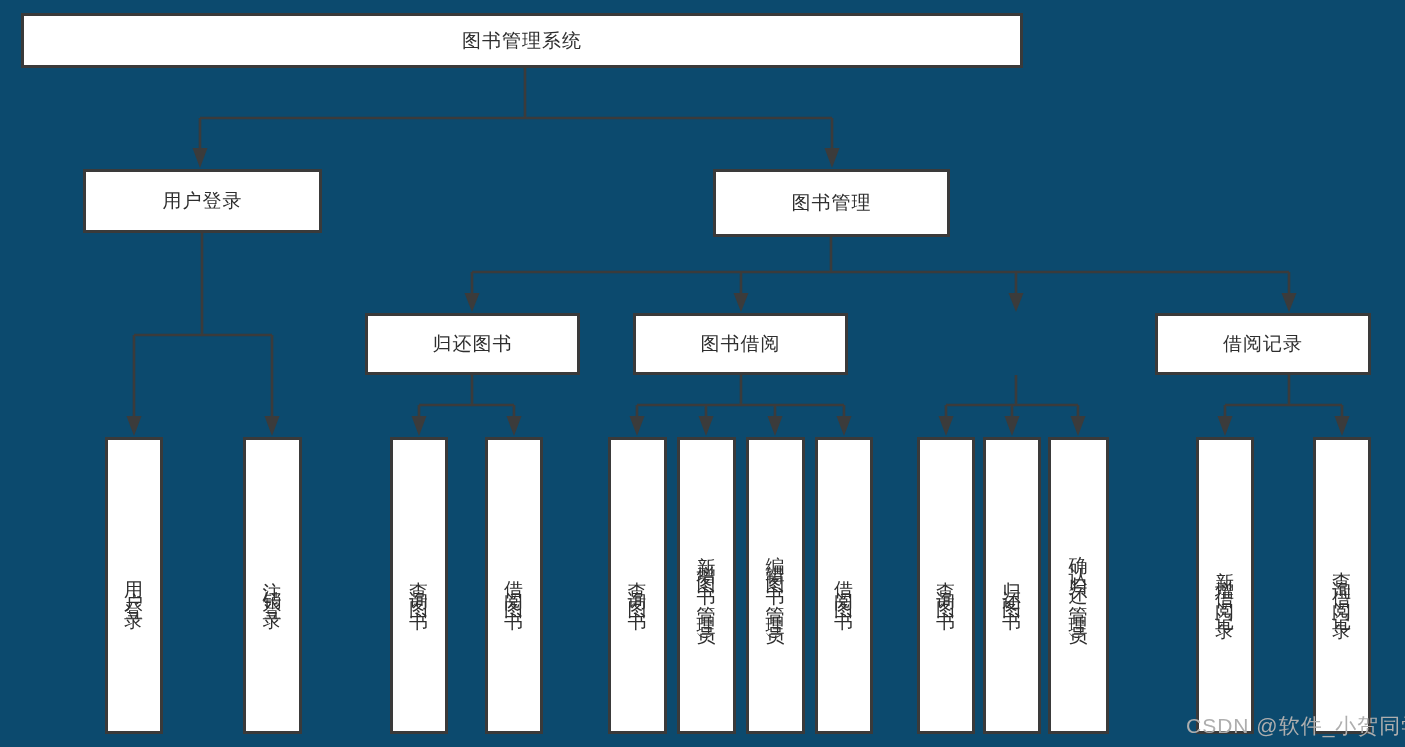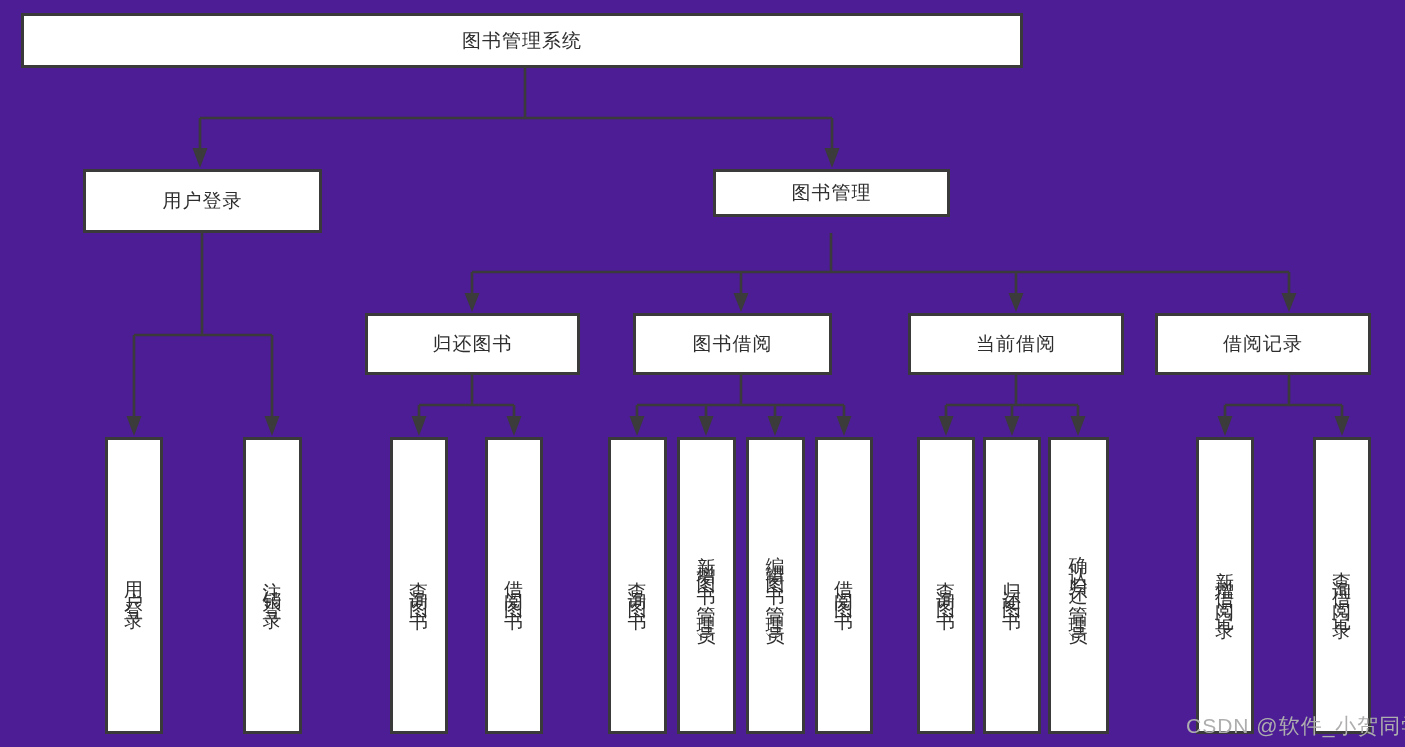--- a/index.html
+++ b/index.html
@@ -1,19 +1,19 @@
 <!DOCTYPE html>
 <html><head>
 <meta charset="utf-8">
 <style>
   html,body{margin:0;padding:0;background:#ffffff;}
   #canvas{
     position:relative;
     width:1405px;height:747px;
-    background:#4c1d95;
+    background:#0c4a6e;
     font-family:"Liberation Sans", sans-serif;
     overflow:hidden;
   }
   #wires{position:absolute;left:0;top:0;z-index:1;}
   .node{
     position:absolute;
     box-sizing:border-box;
     border:3px solid #3a3a3a;
     background:#ffffff;
     display:flex;
@@ -90,25 +90,24 @@
       <polygon points="1078,436 1070.5,416 1085.5,416"></polygon>
 
       <polygon points="1225,436 1217.5,416 1232.5,416"></polygon>
       <polygon points="1342,436 1334.5,416 1349.5,416"></polygon>
     </g>
   </svg>
 
   <div class="node" style="left:21px;top:13px;width:1002px;height:55px;">图书管理系统</div>
 
   <div class="node" style="left:83px;top:169px;width:239px;height:64px;">用户登录</div>
-  <div class="node" style="left:713px;top:169px;width:237px;height:48px;">图书管理</div>
+  <div class="node" style="left:713px;top:169px;width:237px;height:68px;">图书管理</div>
 
   <div class="node" style="left:365px;top:313px;width:215px;height:62px;">归还图书</div>
-  <div class="node" style="left:633px;top:313px;width:199px;height:62px;">图书借阅</div>
-  <div class="node" style="left:908px;top:313px;width:216px;height:62px;">当前借阅</div>
+  <div class="node" style="left:633px;top:313px;width:215px;height:62px;">图书借阅</div>
   <div class="node" style="left:1155px;top:313px;width:216px;height:62px;">借阅记录</div>
 
   <div class="node vnode" style="left:105px;top:437px;width:58px;height:297px;">用户登录</div>
   <div class="node vnode" style="left:243px;top:437px;width:59px;height:297px;">注销登录</div>
 
   <div class="node vnode" style="left:390px;top:437px;width:58px;height:297px;">查询图书</div>
   <div class="node vnode" style="left:485px;top:437px;width:58px;height:297px;">借阅图书</div>
 
   <div class="node vnode" style="left:608px;top:437px;width:59px;height:297px;">查询图书</div>
   <div class="node vnode" style="left:677px;top:437px;width:59px;height:297px;">新增图书（管理员）</div>

